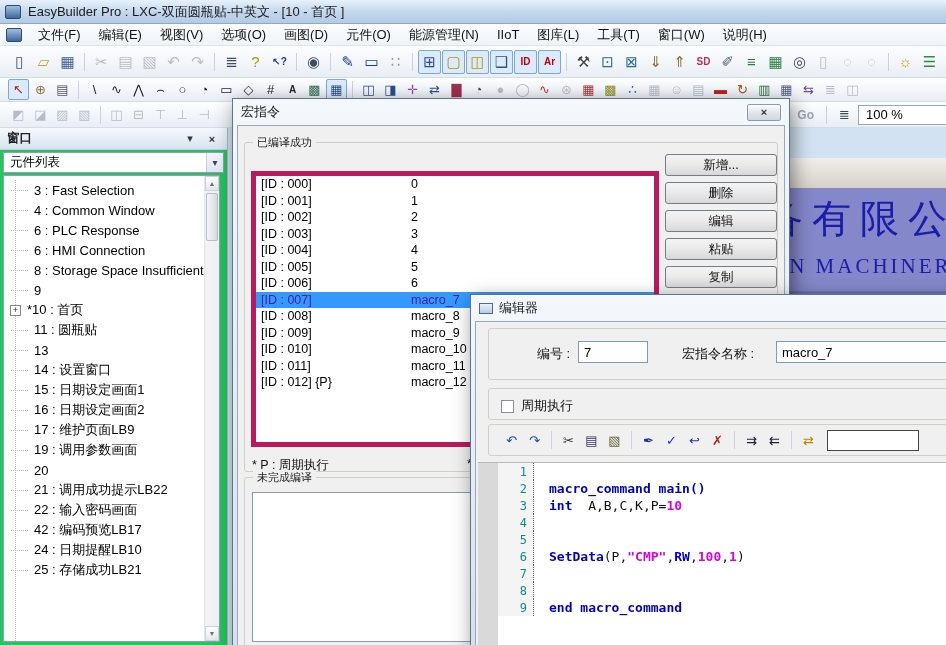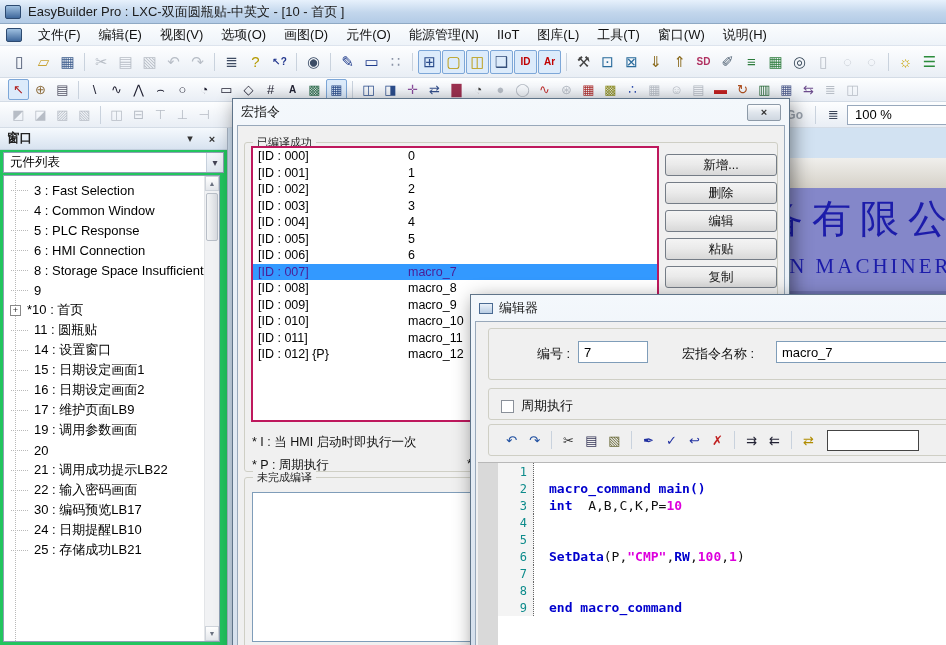--- a/index.html
+++ b/index.html
@@ -34,21 +34,21 @@
   .tb3-left{display:flex;align-items:center;gap:1px}
   .tb3-right{display:flex;align-items:center;gap:3px}
   .tbtn{min-width:23px;height:24px;display:inline-flex;align-items:center;justify-content:center;
     font-size:15px;color:#3c465a;border:1px solid transparent;border-radius:2px;line-height:1;white-space:nowrap}
   .tb2 .tbtn,.tb3 .tbtn{min-width:21px;height:21px;font-size:13px}
   .tbtn.wide{font-size:10px;font-weight:bold;padding:0 3px}
   .tbtn.act{background:#dcebfb;border-color:#7da7d8}
   .tbtn.dis{color:#b7bdc6 !important}
   .tsep{width:1px;height:18px;background:#c9d2dd;margin:0 4px;flex:0 0 auto}
   .go-btn{color:#9aa2ad;font-weight:bold;font-size:12px;padding:0 5px}
-  .zoom-input{width:99px;height:20px;border:1px solid #98a8bc;border-right:none;
+  .zoom-input{width:88px;height:20px;border:1px solid #98a8bc;border-right:none;
     padding:0 7px;font-size:13px;font-family:inherit;background:#fff}
 
   
   .workspace{position:absolute;left:0;top:128px;right:0;bottom:0;background:#d2e2f2}
   .hmi-gray{position:absolute;left:780px;top:30px;width:166px;height:30px;
     background:linear-gradient(#f0efec,#d5d1c8)}
   .hmi-screen{position:absolute;left:780px;top:60px;width:166px;height:106px;
     background:#8487c9;overflow:hidden;border-bottom:3px solid #7074b4}
   .hmi-cn{position:absolute;left:-16px;top:4px;font-size:39px;color:#1c1caa;
     font-family:"Liberation Serif","DejaVu Serif",serif;letter-spacing:9px;white-space:nowrap}
@@ -89,22 +89,22 @@
   .dlg-body{position:relative;background:#f0f0f0;border:1px solid #98a8ba;height:calc(100% - 30px);overflow:hidden}
   .dlg-close{margin-left:auto;width:34px;height:17px;border:1px solid #8d9aa8;border-radius:2px;
     background:linear-gradient(#fcfdfe,#e0e6ed 50%,#cfd7e0);display:flex;align-items:center;justify-content:center;
     font-size:11px;font-weight:bold;color:#333}
   .groupbox{position:absolute;border:1px solid #cfcfc5;border-radius:3px}
   .gb-label{position:absolute;top:-8px;left:8px;background:#f0f0f0;padding:0 4px;font-size:11px;color:#222;white-space:nowrap}
 
   .macro{left:232px;top:98px;width:558px;height:600px;z-index:5}
   .g-compiled{left:6px;top:16px;width:534px;height:330px}
   .g-failed{left:6px;top:351px;width:534px;height:290px}
-  .macro-listbox{position:absolute;left:13px;top:20px;width:408px;height:276px;background:#fff;
-    border:2px solid #be185d;overflow:hidden;font-size:12.5px}
+  .macro-listbox{position:absolute;left:13px;top:45px;width:408px;height:276px;background:#fff;
+    border:5px solid #be185d;overflow:hidden;font-size:12.5px}
   .mrow{height:16.5px;display:flex;align-items:center;padding-left:5px;white-space:nowrap}
   .mrow.sel{background:#3399ff;color:#4c1d95}
   .mid{width:150px;flex:0 0 auto}
   .macro-btns{position:absolute;left:427px;top:28px;width:112px;display:flex;flex-direction:column;gap:6px}
   .wbtn{height:22px;border:1px solid #747c86;border-radius:3px;
     background:linear-gradient(#f4f4f4,#eaeaea 48%,#d8d8d8);font-size:12.5px;font-family:inherit;color:#111}
   .wbtn.gap{margin-top:0}
   .mnote{position:absolute;left:14px;font-size:12.5px;color:#111;white-space:nowrap}
   .note-i{top:308px}.note-p{top:331px}
   .note-extra{position:absolute;left:229px;top:331px;font-size:12.5px;color:#111}
@@ -297,21 +297,21 @@
     <div class="tree-item">
           <span class="dots"></span>
           <span>3 : Fast Selection</span>
         </div>
         <div class="tree-item">
           <span class="dots"></span>
           <span>4 : Common Window</span>
         </div>
         <div class="tree-item">
           <span class="dots"></span>
-          <span>5 : PLC Response</span>
+          <span>6 : PLC Response</span>
         </div>
         <div class="tree-item">
           <span class="dots"></span>
           <span>6 : HMI Connection</span>
         </div>
         <div class="tree-item">
           <span class="dots"></span>
           <span>8 : Storage Space Insufficient</span>
         </div>
         <div class="tree-item">
@@ -321,20 +321,24 @@
         <div class="tree-item">
           <span class="expander">+</span>
           <span>*10 : 首页</span>
         </div>
         <div class="tree-item">
           <span class="dots"></span>
           <span>11 : 圆瓶贴</span>
         </div>
         <div class="tree-item">
           <span class="dots"></span>
+          <span>13</span>
+        </div>
+        <div class="tree-item">
+          <span class="dots"></span>
           <span>14 : 设置窗口</span>
         </div>
         <div class="tree-item">
           <span class="dots"></span>
           <span>15 : 日期设定画面1</span>
         </div>
         <div class="tree-item">
           <span class="dots"></span>
           <span>16 : 日期设定画面2</span>
         </div>
@@ -353,21 +357,21 @@
         <div class="tree-item">
           <span class="dots"></span>
           <span>21 : 调用成功提示LB22</span>
         </div>
         <div class="tree-item">
           <span class="dots"></span>
           <span>22 : 输入密码画面</span>
         </div>
         <div class="tree-item">
           <span class="dots"></span>
-          <span>30 : 编码预览LB17</span>
+          <span>42 : 编码预览LB17</span>
         </div>
         <div class="tree-item">
           <span class="dots"></span>
           <span>24 : 日期提醒LB10</span>
         </div>
         <div class="tree-item">
           <span class="dots"></span>
           <span>25 : 存储成功LB21</span>
         </div>
         <div class="scrollbar">
@@ -441,21 +445,20 @@
             <span class="mname">macro_12</span>
           </div>
         </div>
       <div class="macro-btns">
           <button class="wbtn">新增...</button>
           <button class="wbtn">删除</button>
           <button class="wbtn gap">编辑</button>
           <button class="wbtn">粘贴</button>
           <button class="wbtn">复制</button>
         </div>
-      <div class="mnote note-i">* I : 当 HMI 启动时即执行一次</div>
       <div class="mnote note-p">* P : 周期执行</div>
       <div class="note-extra">*</div>
       <div class="groupbox g-failed">
         <span class="gb-label">未完成编译</span>
         <div class="fail-box"></div>
       </div>
     </div>
   </div>
 
   <div class="dialog editor">

